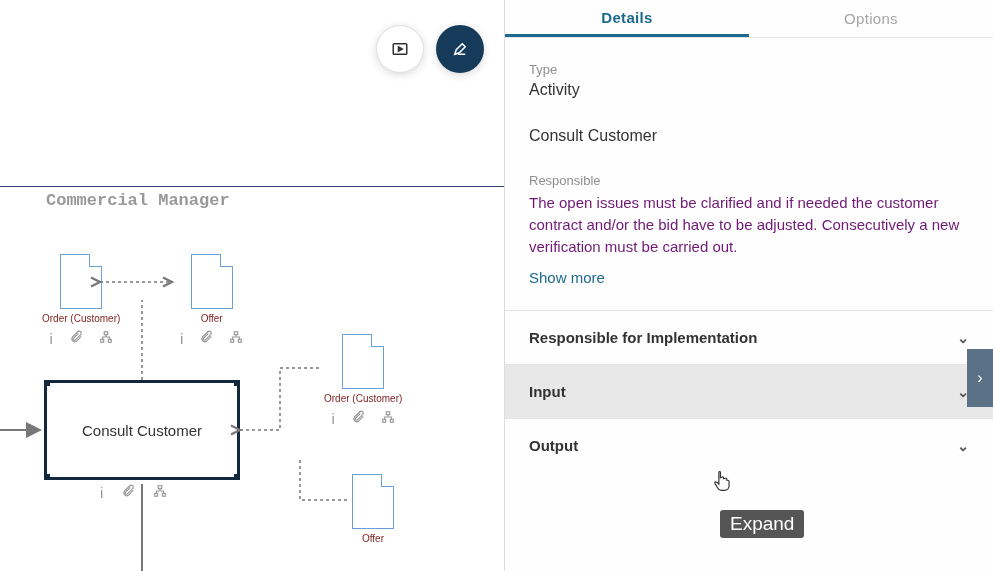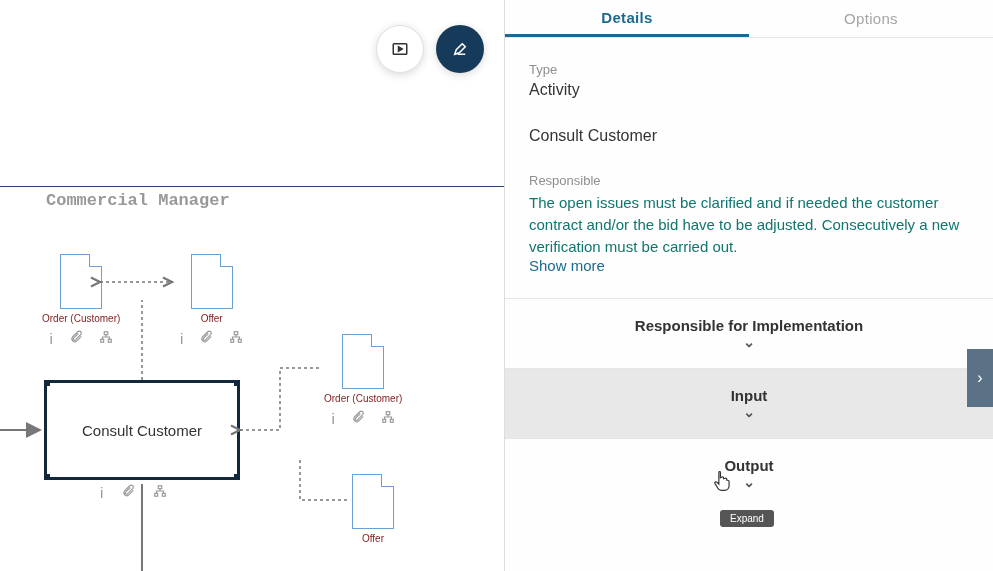--- a/index.html
+++ b/index.html
@@ -37,34 +37,34 @@
   
   .details-panel { flex: 1; background: #fefefe; position: relative; }
   .tabs { display: flex; height: 38px; border-bottom: 1px solid #e5e5e5; }
   .tab { flex: 1; display: flex; align-items: center; justify-content: center; font-size: 15px; cursor: pointer; letter-spacing: 0.3px; }
   .tab-active { color: #1c6a8f; font-weight: 600; border-bottom: 3px solid #1c6a8f; }
   .tab-inactive { color: #a5a5a5; font-weight: 500; }
   
   .details-body { padding: 24px 24px 0 24px; }
   .field-label { color: #8f8f8f; font-size: 13px; margin-bottom: 4px; }
   .field-value { color: #333; font-size: 16px; margin-bottom: 28px; }
-  .desc-text { color: #0f766e; font-size: 15px; line-height: 1.45; margin-bottom: 0; }
+  .desc-text { color: #701a75; font-size: 15px; line-height: 1.45; margin-bottom: 12px; }
   .show-more { color: #1c6a8f; font-size: 15px; font-weight: 500; cursor: pointer; margin-bottom: 24px; display: inline-block; }
   
   .divider { height: 1px; background: #e5e5e5; margin: 0 -24px; }
   
-  .section-row { display: flex; align-items: center; justify-content: space-between; padding: 18px 24px; font-size: 15px; color: #333; font-weight: 600; cursor: pointer; margin: 0 -24px; flex-direction: column; }
+  .section-row { display: flex; align-items: center; justify-content: space-between; padding: 18px 24px; font-size: 15px; color: #333; font-weight: 600; cursor: pointer; margin: 0 -24px; }
   .section-hovered { background: #e8e8e8; }
   .chevron { color: #555; font-size: 14px; }
   
   .expand-handle { position: absolute; right: 0; top: 349px; width: 26px; height: 58px; background: #5b7186; display: flex; align-items: center; justify-content: center; cursor: pointer; }
   .expand-handle span { color: #fff; font-size: 16px; }
   
   .cursor-hand { position: absolute; top: 470px; left: 712px; font-size: 18px; color: #333; pointer-events: none; z-index: 50; }
-  .tooltip { position: absolute; top: 510px; left: 720px; background: #555; color: #fff; font-size: 10px; padding: 3px 10px; border-radius: 3px; z-index: 50; }
+  .tooltip { position: absolute; top: 510px; left: 720px; background: #555; color: #fff; font-size: 19px; padding: 3px 10px; border-radius: 3px; z-index: 50; }
   
   svg { overflow: visible; }
   .dotted { stroke-dasharray: 3 3; }
 </style>
 </head>
 <body>
 
 <div class="main-container">
 
   <div class="canvas-area">

